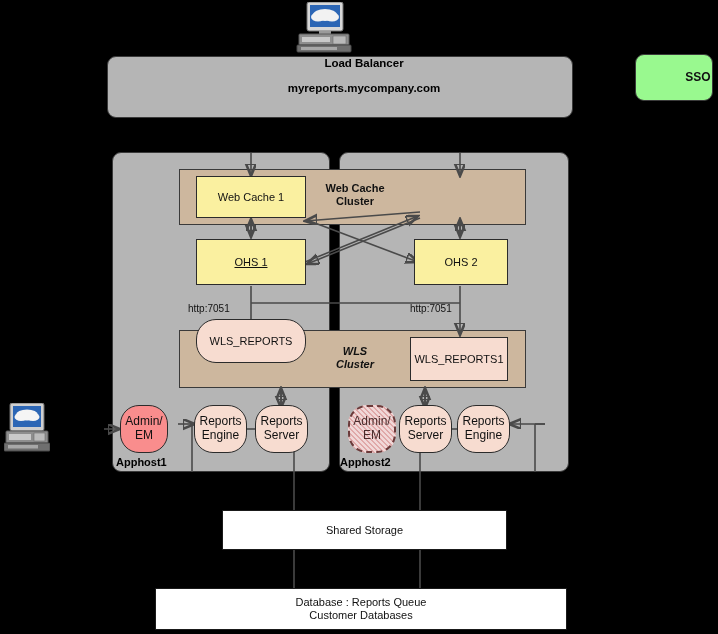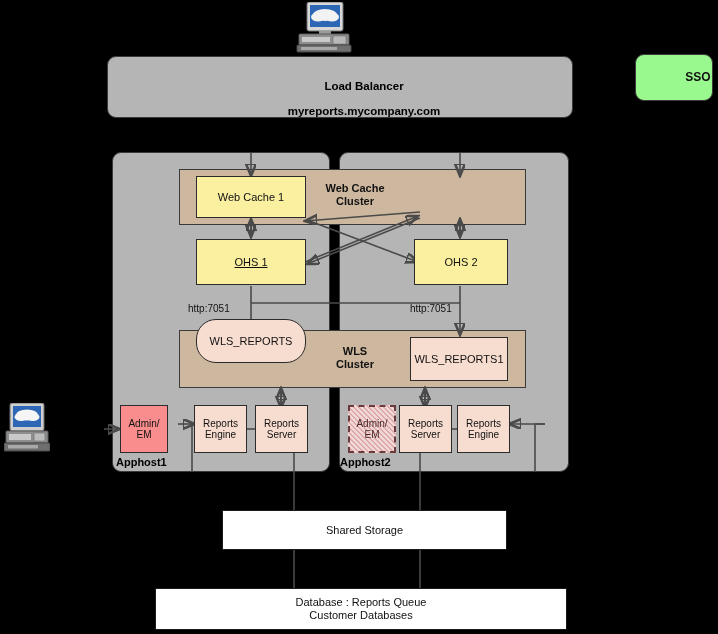--- a/index.html
+++ b/index.html
@@ -99,21 +99,21 @@
     fill: none;
   }
 
   
   .pc { z-index: 8; }
 
   .lb-title { font-weight: bold; font-size: 11.5px; }
   .lb-host  { font-weight: bold; font-size: 11.5px; }
 
   .fs11 { font-size: 11px; }
-  .fs10 { font-size: 10px; }
+  .fs10 { font-size: 12px; border-radius: 19px; }
   .fs12 { font-size: 12px; padding-left: 48px; }
   .bold { font-weight: bold; }
 </style>
 </head>
 <body>
 
 <div id="stage">
 
   <div class="abs pc" style="left:293px; top:2px; width:62px; height:52px;">
     <svg width="62" height="52" viewBox="0 0 62 52">
@@ -124,40 +124,40 @@
       <ellipse cx="39" cy="15" rx="7" ry="4.5" fill="#f2f2f2"></ellipse>
       <rect x="26" y="29" width="12" height="3" fill="#9a9a9a"></rect>
       <rect x="6" y="32" width="50" height="11" rx="1" fill="#8e8e8e" stroke="#5a5a5a"></rect>
       <rect x="9" y="35" width="28" height="5" fill="#c9c9c9"></rect>
       <rect x="40" y="34" width="13" height="8" fill="#b9b9b9" stroke="#6b6b6b" stroke-width="0.6"></rect>
       <rect x="4" y="43" width="54" height="7" rx="1" fill="#6f6f6f" stroke="#4a4a4a"></rect>
       <rect x="8" y="45" width="36" height="3" fill="#a8a8a8"></rect>
     </svg>
   </div>
 
-  <div class="abs panel-gray" style="left:107px; top:56px; width:466px; height:62px; display:flex; flex-direction:column; align-items:center; justify-content:flex-end; gap:13px;padding-left:48px;">
+  <div class="abs panel-gray" style="left:107px; top:56px; width:466px; height:62px; display:flex; flex-direction:column; align-items:center; justify-content:flex-start; gap:13px;padding-left:48px;">
     <div class="lb-title">Load Balancer</div>
     <div class="lb-host">myreports.mycompany.com</div>
   </div>
 
   <div class="abs node c-green rounded-lg bold fs12" style="left:635px; top:54px; width:78px; height:47px; border:1px solid #3a3a3a;">
     <span>SSO</span>
   </div>
 
   <div class="abs panel-gray" style="left:112px; top:152px; width:218px; height:320px;"></div>
   <div class="abs panel-gray" style="left:339px; top:152px; width:230px; height:320px;"></div>
 
   <div class="abs band-tan" style="left:179px; top:169px; width:347px; height:56px;"></div>
   <div class="band-label" style="left:315px; top:182px; width:80px;">
     <span>Web Cache</span><br>
     <span>Cluster</span>
   </div>
 
   <div class="abs band-tan" style="left:179px; top:330px; width:347px; height:58px;"></div>
-  <div class="band-label" style="left:325px; top:345px; width:60px;">
+  <div class="band-label" style="left:325px; top:345px; width:60px;font-style:italic;">
     <span>WLS</span><br>
     <span>Cluster</span>
   </div>
 
   <svg class="links">
     <defs>
       <marker id="ah" markerWidth="9" markerHeight="9" refX="7.6" refY="3.1" orient="auto">
         <path d="M0,0 L7.6,3.1 L0,6.2 z" fill="#3d3d3d" stroke="none"></path>
       </marker>
     </defs>

